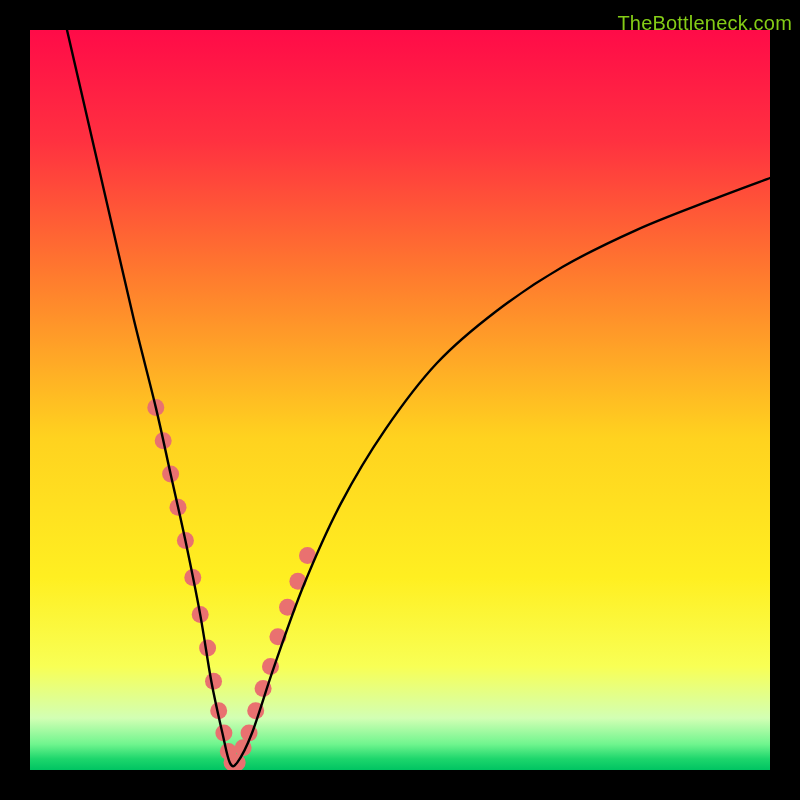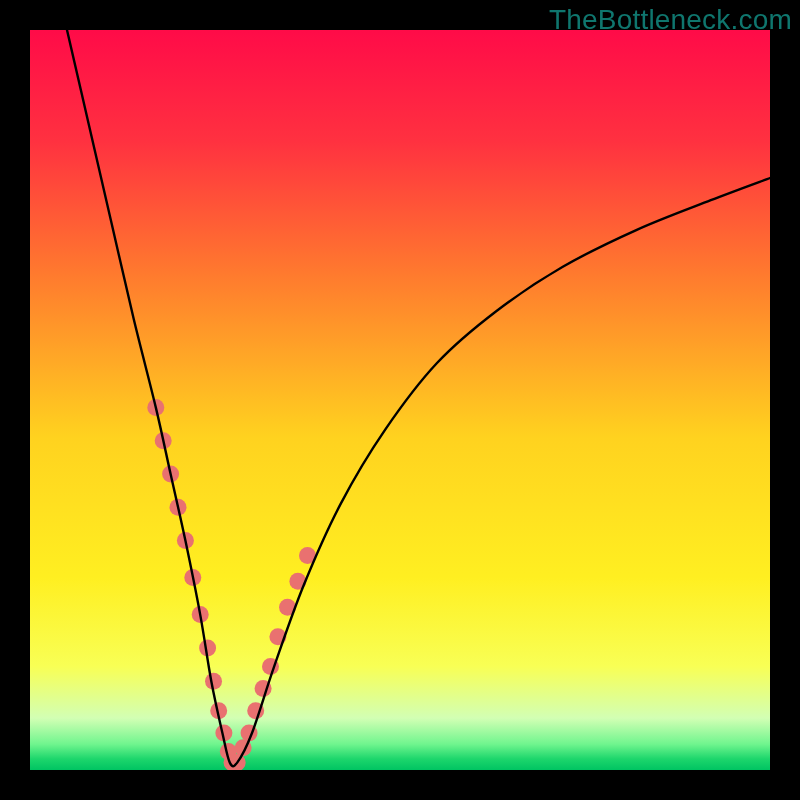--- a/index.html
+++ b/index.html
@@ -29,24 +29,24 @@
     inset: 0;
   }
   svg.curve {
     position: absolute;
     inset: 0;
     width: 740px;
     height: 740px;
   }
   .watermark {
     position: absolute;
-    top: 4px;
+    top: 12px;
     right: 8px;
-    color: #0f766e;
-    font-size: 28px;
+    color: #84cc16;
+    font-size: 20px;
     letter-spacing: 0.2px;
     user-select: none;
   }
 </style>
 </head>
 <body>
 
 <div class="frame">
   <div class="plot">
     <svg class="gradient" width="740" height="740" viewBox="0 0 740 740" preserveAspectRatio="none">

